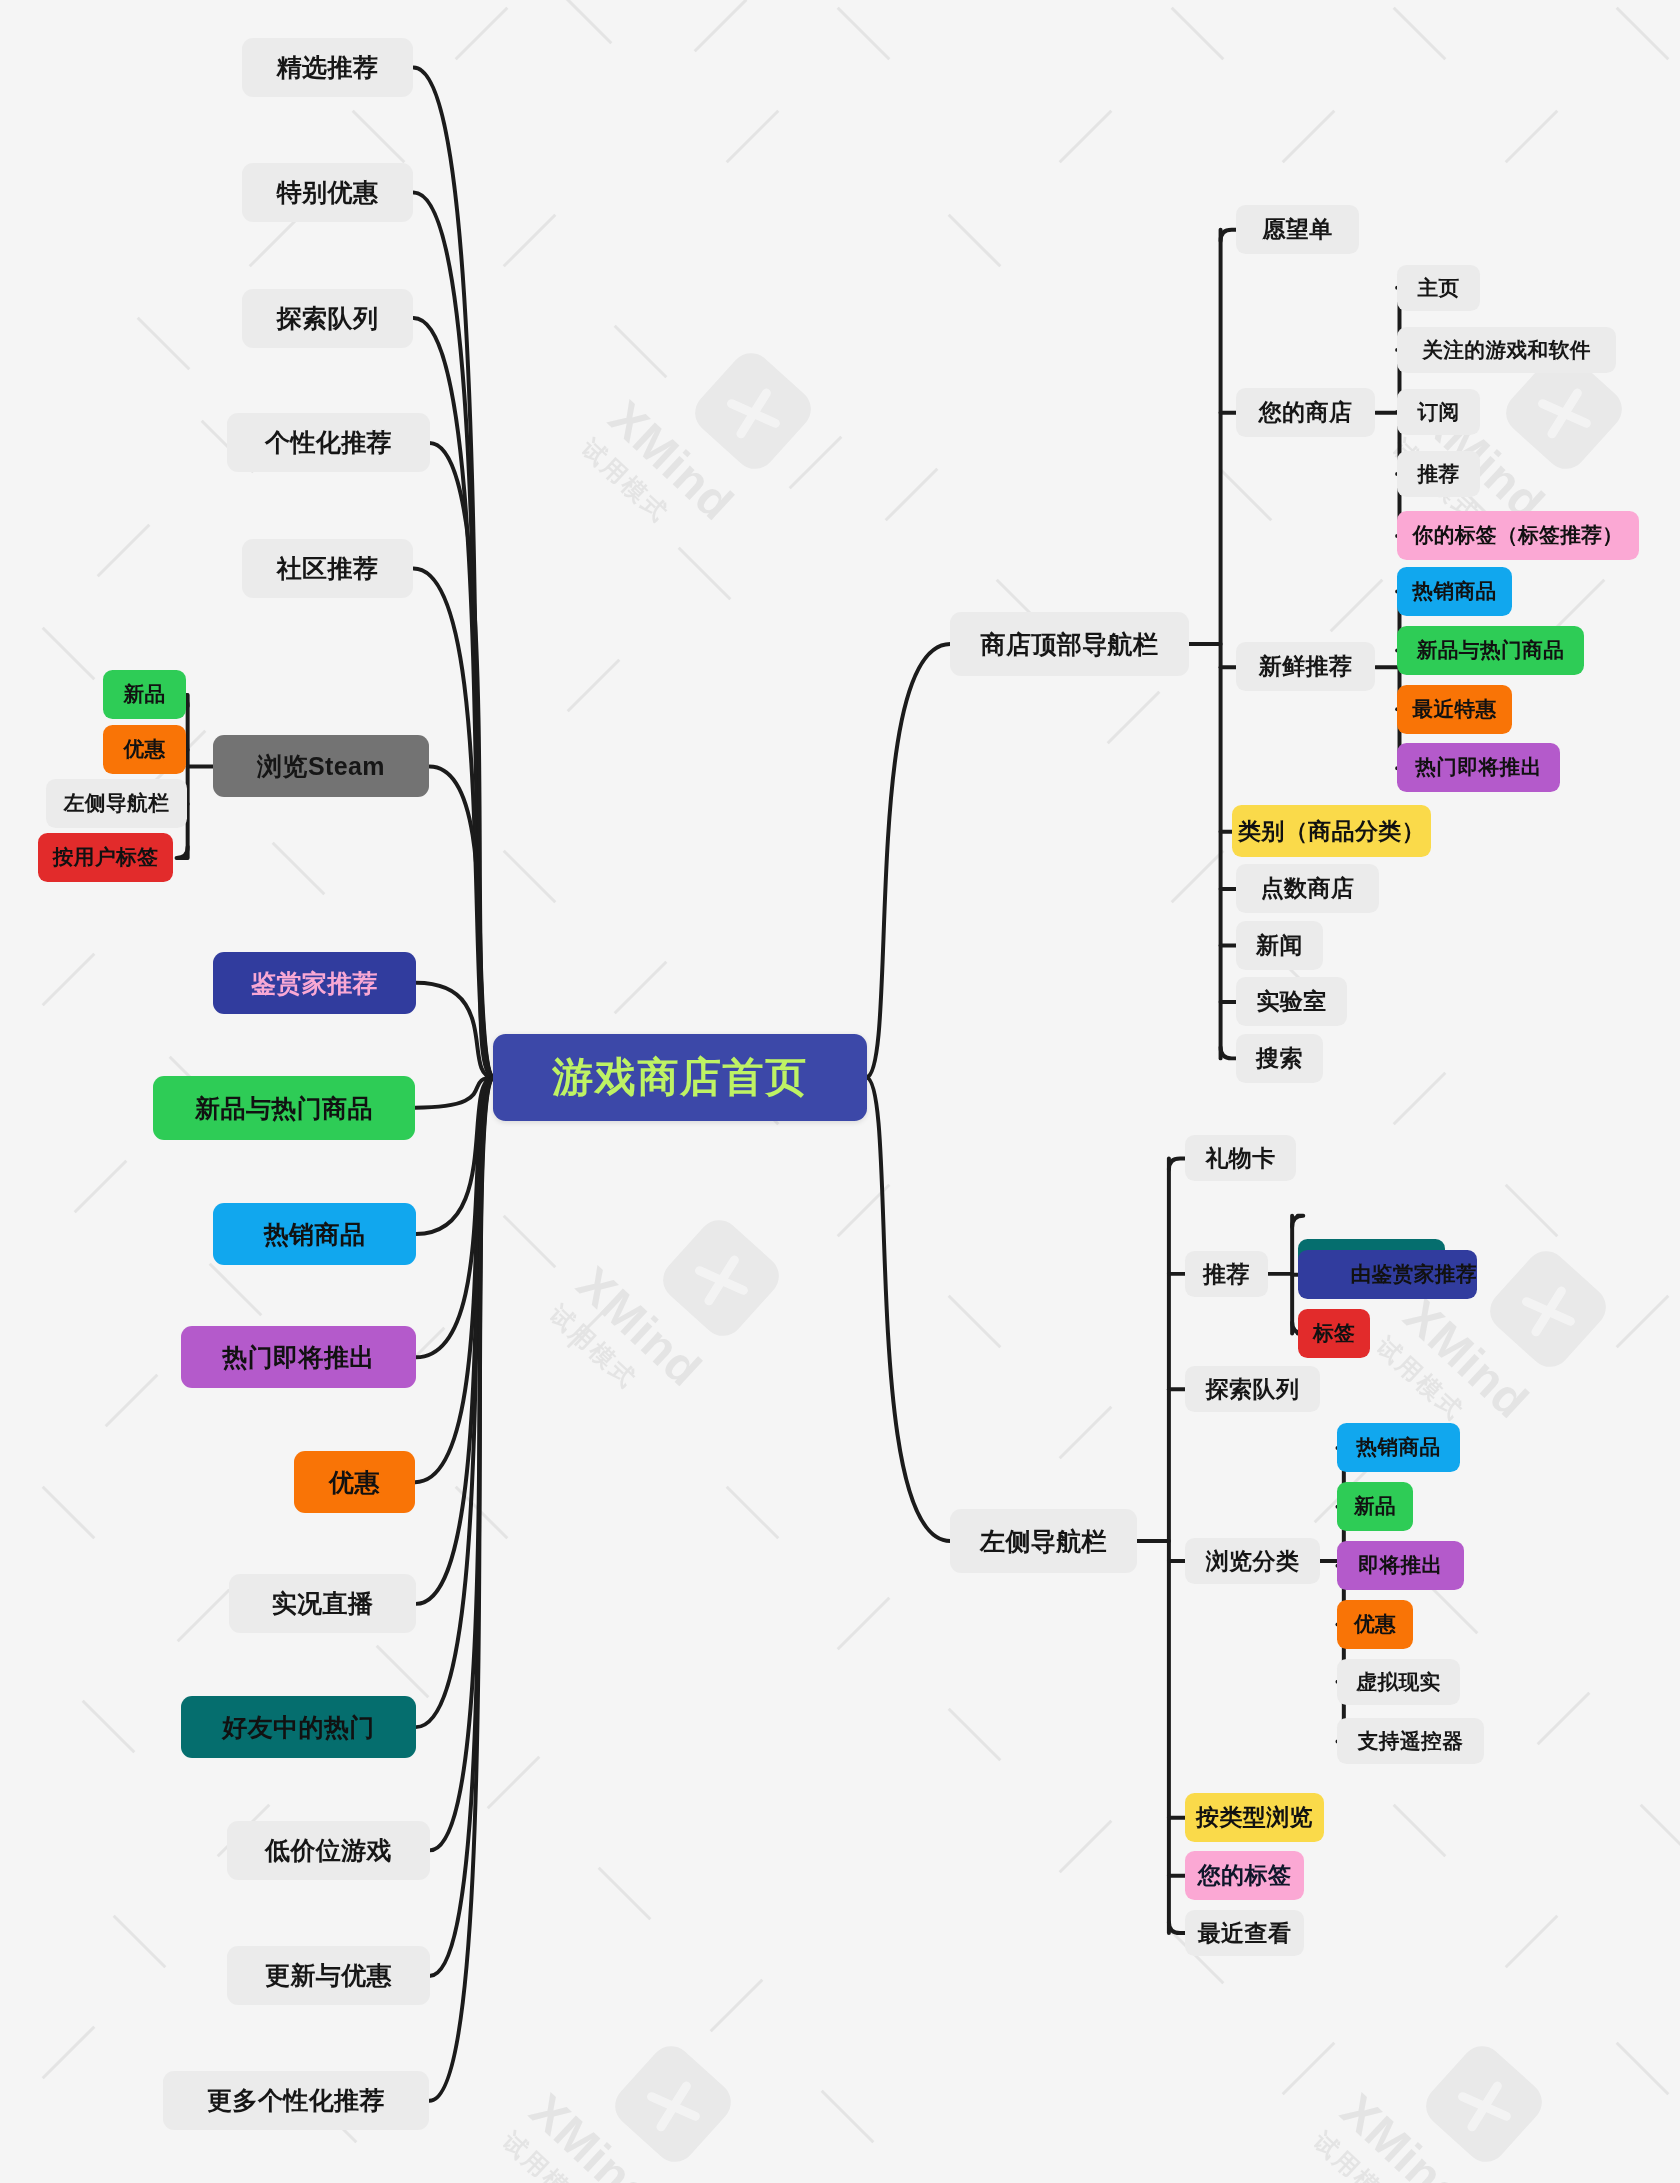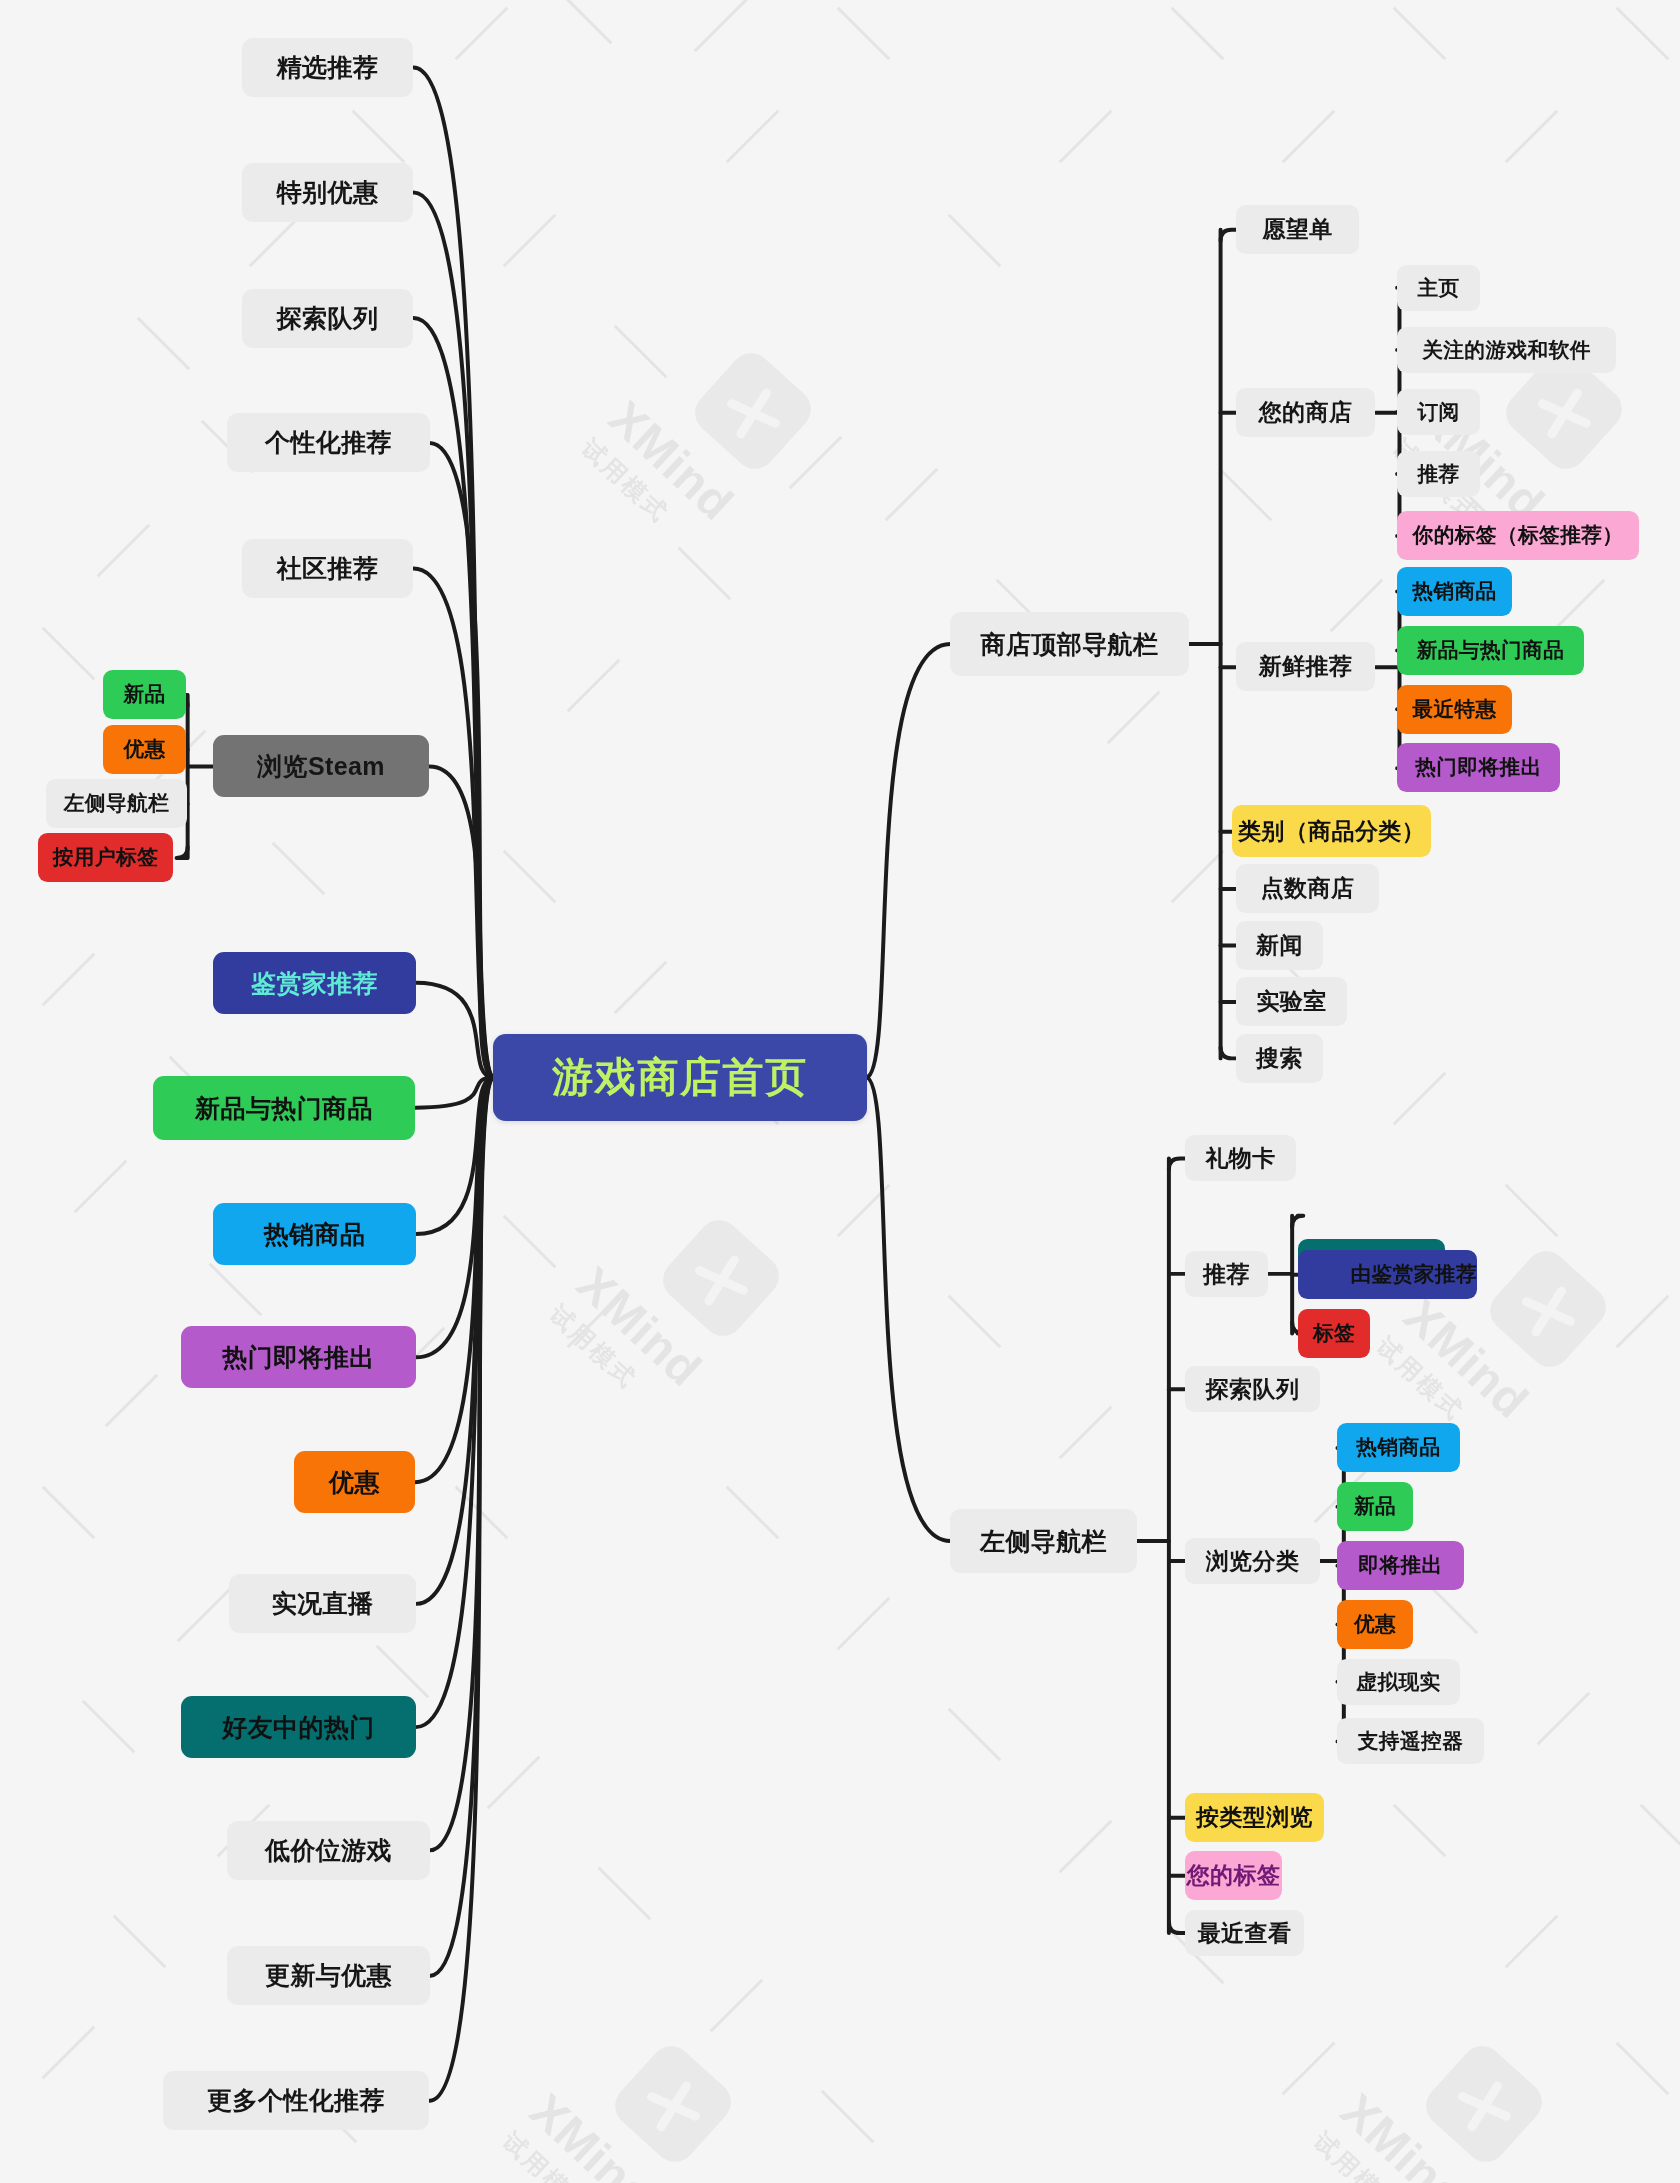--- a/index.html
+++ b/index.html
@@ -316,21 +316,21 @@
       </div>
       <div class="node lvl3" style="left: 103px; top: 725px; width: 83px; height: 49px; background: rgb(249, 116, 6); color: rgb(17, 17, 17);">
         <span>优惠</span>
       </div>
       <div class="node lvl3" style="left: 46px; top: 779px; width: 141px; height: 49px; background: rgb(235, 235, 235); color: rgb(22, 22, 22);">
         <span>左侧导航栏</span>
       </div>
       <div class="node lvl3" style="left: 38px; top: 833px; width: 135px; height: 49px; background: rgb(226, 43, 43); color: rgb(17, 17, 17);">
         <span>按用户标签</span>
       </div>
-      <div class="node lvl1 plain" style="left: 213px; top: 952px; width: 203px; height: 62px; background: rgb(49, 60, 158); color: #5eead4;">
+      <div class="node lvl1 plain" style="left: 213px; top: 952px; width: 203px; height: 62px; background: rgb(49, 60, 158); color: #f9a8d4;">
         <span>鉴赏家推荐</span>
       </div>
       <div class="node lvl1 plain" style="left: 153px; top: 1076px; width: 262px; height: 64px; background: rgb(46, 204, 86); color: rgb(17, 17, 17);">
         <span>新品与热门商品</span>
       </div>
       <div class="node lvl1 plain" style="left: 213px; top: 1203px; width: 203px; height: 62px; background: rgb(17, 167, 238); color: rgb(17, 17, 17);">
         <span>热销商品</span>
       </div>
       <div class="node lvl1 plain" style="left: 181px; top: 1326px; width: 235px; height: 62px; background: rgb(180, 90, 203); color: rgb(17, 17, 17);">
         <span>热门即将推出</span>
@@ -418,21 +418,21 @@
       </div>
       <div class="node lvl2" style="left: 1185px; top: 1366px; width: 135px; height: 46px; background: rgb(235, 235, 235); color: rgb(22, 22, 22);">
         <span>探索队列</span>
       </div>
       <div class="node lvl2" style="left: 1185px; top: 1538px; width: 135px; height: 46px; background: rgb(235, 235, 235); color: rgb(22, 22, 22);">
         <span>浏览分类</span>
       </div>
       <div class="node lvl2" style="left: 1185px; top: 1793px; width: 139px; height: 49px; background: rgb(250, 218, 74); color: rgb(17, 17, 17);">
         <span>按类型浏览</span>
       </div>
-      <div class="node lvl2" style="left: 1185px; top: 1851px; width: 97px; height: 49px; background: rgb(251, 168, 212); color: #701a75;">
+      <div class="node lvl2" style="left: 1185px; top: 1851px; width: 119px; height: 49px; background: rgb(251, 168, 212); color: #0f172a;">
         <span>您的标签</span>
       </div>
       <div class="node lvl2" style="left: 1185px; top: 1910px; width: 119px; height: 46px; background: rgb(235, 235, 235); color: rgb(22, 22, 22);">
         <span>最近查看</span>
       </div>
       <div class="node lvl3" style="left: 1298px; top: 1191px; width: 147px; height: 49px; background: rgb(5, 110, 110); color: rgb(17, 17, 17); margin-top: 48px;">
         <span>由好友推荐</span>
       </div>
       <div class="node lvl3" style="left: 1298px; top: 1250px; width: 179px; height: 49px; background: rgb(49, 60, 158); color: rgb(17, 17, 17); justify-content: flex-end;">
         <span>由鉴赏家推荐</span>

